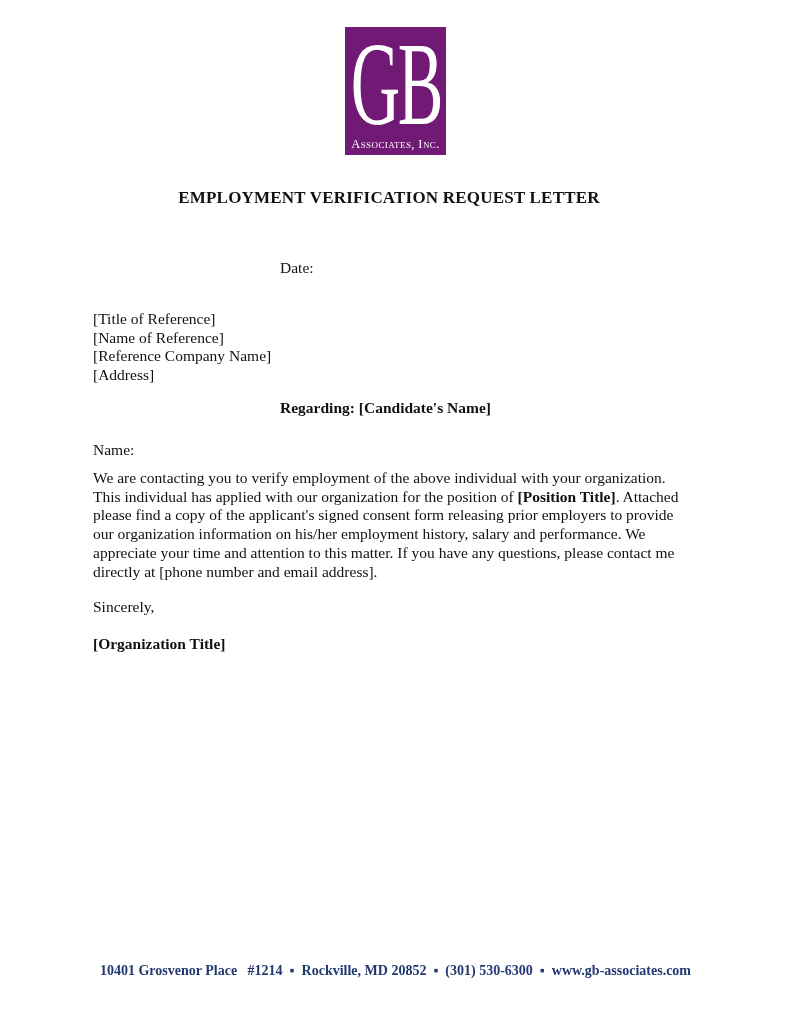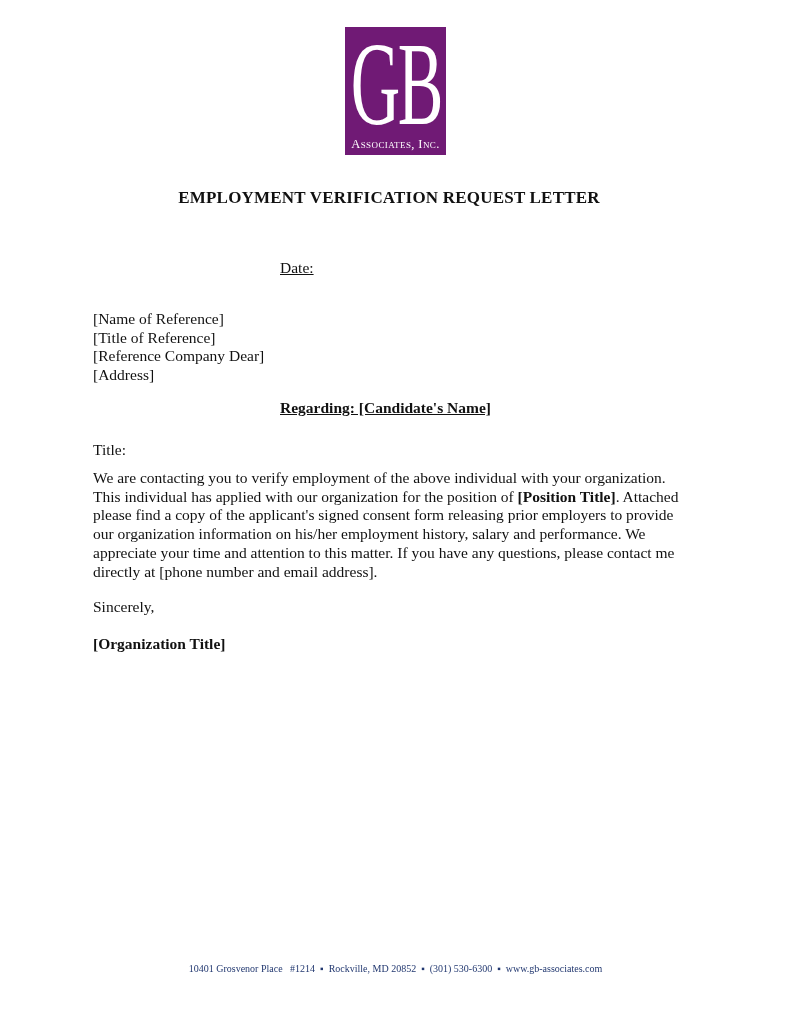--- a/index.html
+++ b/index.html
@@ -49,21 +49,21 @@
   }
 
   .title {
     margin-top: 33px;
     text-align: center;
     font-size: 17px;
     font-weight: bold;
     letter-spacing: 0.2px;
   }
 
-  .indent { margin-left: 187px; text-decoration: underline; }
+  .indent { margin-left: 187px; }
 
   .date-line { margin-top: 51px; font-size: 15.5px; }
 
   .ref-block { margin-top: 33px; font-size: 15.5px; line-height: 18.5px; }
 
   .regarding-line { margin-top: 15px; font-size: 15.5px; font-weight: bold; }
 
   .salutation { margin-top: 24px; font-size: 15.5px; }
 
   .body-para { margin: 10px 0 0 0; font-size: 15.5px; line-height: 18.7px; }
@@ -72,22 +72,22 @@
   .closing { margin-top: 17px; font-size: 15.5px; }
 
   .signature-block { margin-top: 18px; font-size: 15.5px; font-weight: bold; line-height: 19.5px; }
 
   .footer {
     position: absolute;
     left: 0;
     right: 0;
     top: 963px;
     text-align: center;
-    font-size: 10px;
-    font-weight: normal;
+    font-size: 14px;
+    font-weight: bold;
     color: #223870;
     white-space: pre;
   }
 </style>
 </head>
 <body>
 
 <div class="page">
 
   <div class="logo" style="background-color: #701a75; color: rgb(255, 255, 255);">
@@ -95,29 +95,29 @@
     <span class="logo-company">Associates, Inc.</span>
   </div>
 
   <div class="content">
 
     <div class="title">EMPLOYMENT VERIFICATION REQUEST LETTER</div>
 
     <div class="date-line indent">Date:</div>
 
     <div class="ref-block">
+      <div>[Title of Reference]</div>
       <div>[Name of Reference]</div>
-      <div>[Title of Reference]</div>
-      <div>[Reference Company Dear]</div>
+      <div>[Reference Company Name]</div>
       <div>[Address]</div>
     </div>
 
     <div class="regarding-line indent">Regarding: [Candidate's Name]</div>
 
-    <div class="salutation">Title:</div>
+    <div class="salutation">Name:</div>
 
     <p class="body-para"><span>We are contacting you to verify employment of the above individual with your organization. This individual has applied with our organization for the position of </span><b>[Position Title]</b><span>. Attached please find a copy of the applicant's signed consent form releasing prior employers to provide our organization information on his/her employment history, salary and performance. We appreciate your time and attention to this matter. If you have any questions, please contact me directly at [phone number and email address].</span></p>
 
     <div class="closing">Sincerely,</div>
 
     <div class="signature-block">
       <div>[Organization Title]</div>
     </div>
 
   </div>

